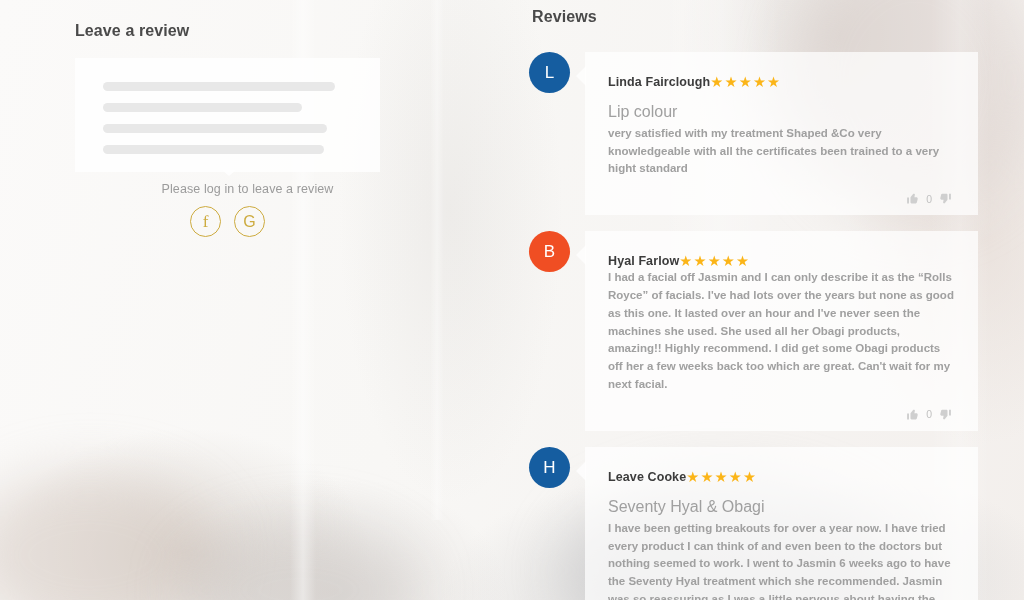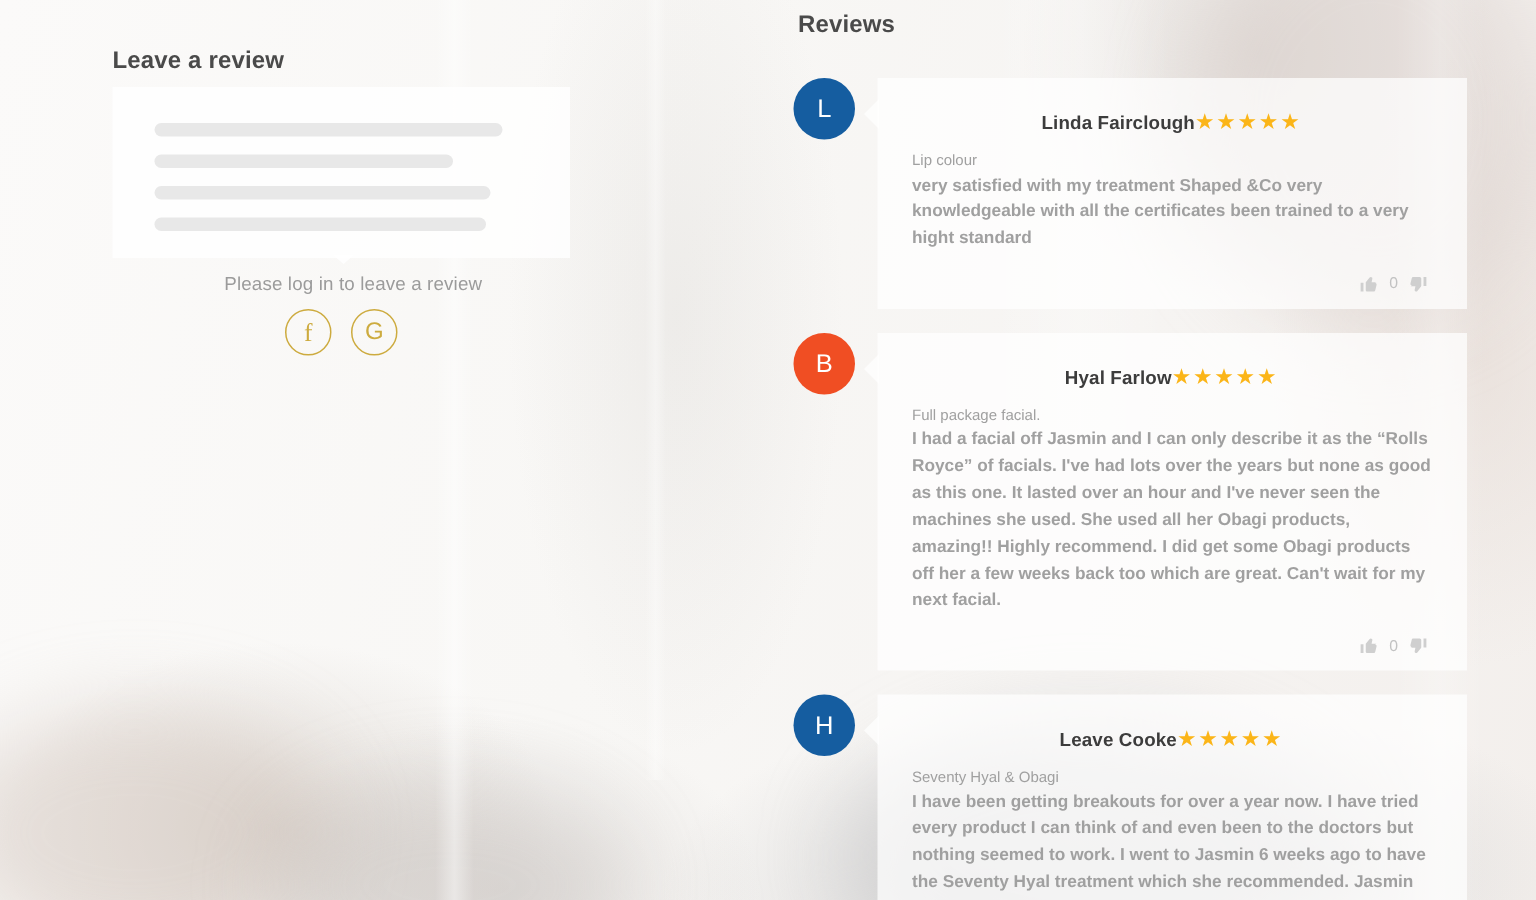--- a/index.html
+++ b/index.html
@@ -63,21 +63,21 @@
   .col-right { width: 504px; position: relative; }
 
   .section-title {
     font-size: 16px;
     font-weight: bold;
     color: #4a4a4a;
     letter-spacing: .1px;
   }
 
   
-  #leave-review-title { position: absolute; left: 75px; top: 32px; }
+  #leave-review-title { position: absolute; left: 75px; top: 22px; }
 
   #review-form-card {
     position: absolute;
     left: 75px;
     top: 58px;
     width: 305px;
     height: 114px;
     background: rgba(255,255,255,0.80);
     padding: 24px 28px 0 28px;
   }
@@ -97,21 +97,21 @@
     left: 222px;
     top: 170px;
     width: 0; height: 0;
     border-left: 7px solid transparent;
     border-right: 7px solid transparent;
     border-top: 6px solid rgba(255,255,255,0.85);
   }
 
   #login-prompt {
     position: absolute;
-    left: 0; right: 0;
+    left: 12px; right: 0;
     top: 182px;
     width: 455px;
     text-align: center;
     font-size: 12.5px;
     color: #9b9b9b;
     letter-spacing: .1px;
     padding-left: 16px;
   }
 
   #social-logins {
@@ -188,38 +188,38 @@
     top: 14px;
     width: 0; height: 0;
     border-top: 10px solid transparent;
     border-bottom: 10px solid transparent;
     border-right: 10px solid rgba(255,255,255,0.72);
   }
 
   .review-head {
     display: flex;
     align-items: center;
-    justify-content: center;
+    justify-content: flex-start;
   }
   .reviewer-name {
     font-size: 12.5px;
     font-weight: bold;
     color: #3c3c3c;
     letter-spacing: .1px;
   }
   .stars {
     color: #fbb518;
     font-size: 14.5px;
     letter-spacing: 1.2px;
     white-space: nowrap;
   }
 
   .review-subject {
     margin-top: 10px;
-    font-size: 10px;
+    font-size: 16px;
     color: #a0a0a0;
     line-height: 1.55;
   }
   .review-body {
     font-size: 11.5px;
     color: #a0a0a0;
     line-height: 1.55;
     font-weight: bold;
   }
 
@@ -307,21 +307,20 @@
         </div>
       </div>
 
       <div class="review-row">
         <div class="avatar" id="avatar-1" style="background: rgb(240, 78, 35);">B</div>
         <div class="review-card" id="review-card-1">
           <div class="review-head">
             <div class="reviewer-name">Hyal Farlow</div>
             <div class="stars">★★★★★</div>
           </div>
-          <div class="review-subject">Full package facial.</div>
           <div class="review-body">I had a facial off Jasmin and I can only describe it as the “Rolls Royce” of facials. I've had lots over the years but none as good as this one. It lasted over an hour and I've never seen the machines she used. She used all her Obagi products, amazing!! Highly recommend. I did get some Obagi products off her a few weeks back too which are great. Can't wait for my next facial.</div>
           <div class="vote-bar">
             <span>
               <svg width="13" height="13" viewBox="0 0 24 24" fill="currentColor">
                   <path d="M2 10h3.5v11H2zM21.6 9.6h-6.1l.9-4.3c.1-.6 0-1.2-.4-1.6-.4-.5-1-.7-1.6-.7-.5 0-1 .3-1.3.7L8.6 9.2c-.2.3-.3.6-.3.9V19c0 1.1.9 2 2 2h7.8c.9 0 1.7-.6 1.9-1.5l1.6-6.5c.3-1.4-.7-2.7-2-2.7z"></path>
                 </svg>
             </span>
             <span class="count">0</span>
             <span>
               <svg width="13" height="13" viewBox="0 0 24 24" fill="currentColor">

